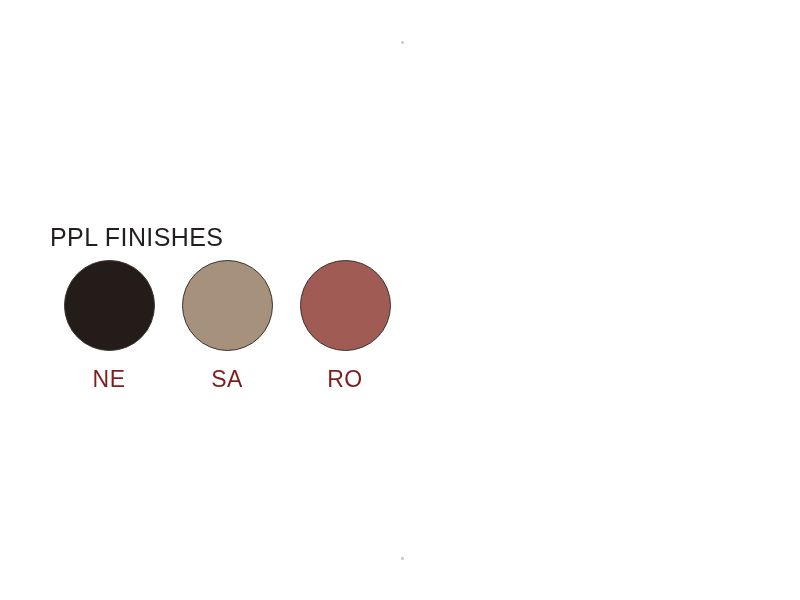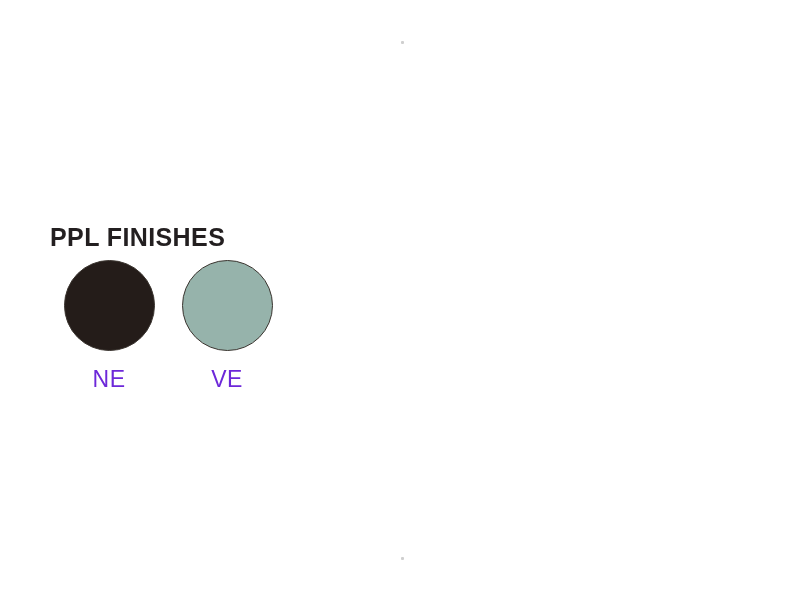--- a/index.html
+++ b/index.html
@@ -34,21 +34,21 @@
     border-radius: 1px;
   }
   #speck-top    { left: 401px; top: 41px; }
   #speck-bottom { left: 401px; top: 557px; }
 
   #board-title {
     position: absolute;
     left: 50px;
     top: 225px;
     font-size: 25px;
-    font-weight: 700;
+    font-weight: 400;
     letter-spacing: 0.4px;
     color: #231f20;
     line-height: 1;
     white-space: nowrap;
   }
 
   #swatch-row {
     position: absolute;
     left: 50px;
     top: 260px;
@@ -72,21 +72,21 @@
     height: 91px;
     border-radius: 50%;
     border: 1.3px solid #3b3530;
     box-sizing: border-box;
   }
 
   .swatch-label {
     margin-top: 17px;
     font-size: 23px;
     font-weight: 400;
-    color: #6d28d9;
+    color: #7f1d1d;
     letter-spacing: 0.5px;
     line-height: 1;
     text-align: center;
   }
 </style>
 </head>
 <body style="background-color: rgb(255, 255, 255);">
 
 <div id="swatch-board" style="background-color: rgb(255, 255, 255);">
 
@@ -95,25 +95,29 @@
   <div id="board-title" style="color: rgb(35, 31, 32);">PPL FINISHES</div>
 
   <div id="swatch-row">
 
     <div class="swatch-item">
       <div class="swatch-circle" style="background-color: rgb(36, 28, 25); border-color: rgb(59, 53, 48);"></div>
       <div class="swatch-label">NE</div>
     </div>
 
 
-
+    <div class="swatch-item">
+      <div class="swatch-circle" style="background-color: rgb(165, 145, 124); border-color: rgb(59, 53, 48);"></div>
+      <div class="swatch-label">SA</div>
+    </div>
 
     <div class="swatch-item">
-      <div class="swatch-circle" style="background-color: rgb(150, 179, 171); border-color: rgb(59, 53, 48);"></div>
-      <div class="swatch-label">VE</div>
+      <div class="swatch-circle" style="background-color: rgb(160, 91, 85); border-color: rgb(59, 53, 48);"></div>
+      <div class="swatch-label">RO</div>
     </div>
+
 
 
   </div>
 
   <div class="speck" id="speck-bottom"></div>
 
 </div>
 
 </body></html>

